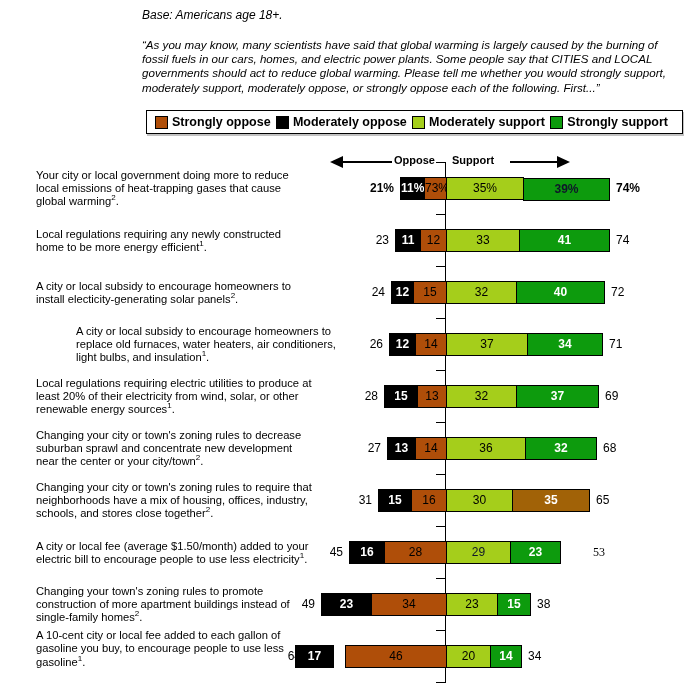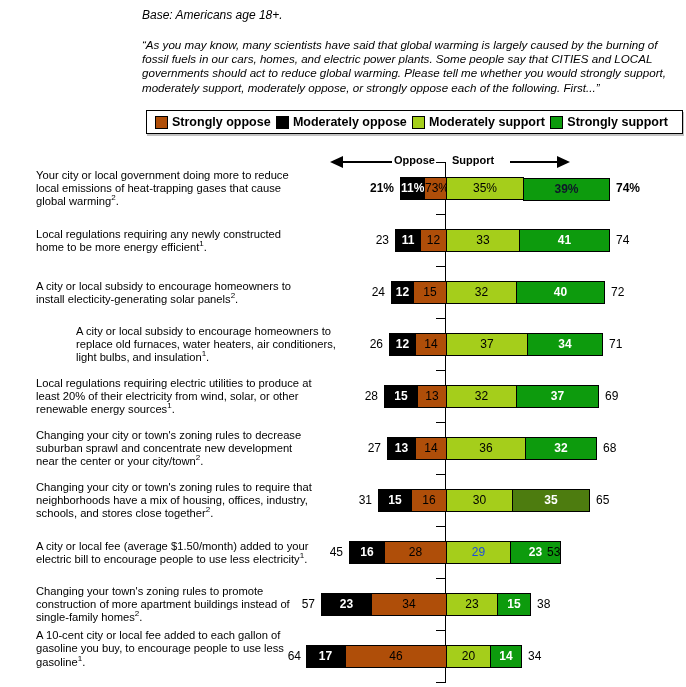--- a/index.html
+++ b/index.html
@@ -113,37 +113,37 @@
       <div class="seg bold" style="left: 387px; top: 437px; width: 29px; height: 23px; background: rgb(0, 0, 0); color: rgb(255, 255, 255); line-height: 21px;">13</div>
       <div class="seg" style="left: 415px; top: 437px; width: 32px; height: 23px; background: rgb(175, 78, 9); color: rgb(0, 0, 0); line-height: 21px;">14</div>
       <div class="seg" style="left: 446px; top: 437px; width: 80px; height: 23px; background: rgb(165, 206, 27); color: rgb(0, 0, 0); line-height: 21px;">36</div>
       <div class="seg bold" style="left: 525px; top: 437px; width: 72px; height: 23px; background: rgb(13, 155, 13); color: rgb(255, 255, 255); line-height: 21px;">32</div>
       <div class="total sup" style="left: 603px; top: 437px; line-height: 23px;">68</div>
       <div class="row-label" style="left: 36px; top: 500.5px; width: 276px;"><span>Changing your city or town's zoning rules to require that neighborhoods have a mix of housing, offices, industry, schools, and stores close together</span><sup>2</sup>.</div>
       <div class="total opp" style="left: 330px; top: 489px; width: 42px; line-height: 23px;">31</div>
       <div class="seg bold" style="left: 378px; top: 489px; width: 34px; height: 23px; background: rgb(0, 0, 0); color: rgb(255, 255, 255); line-height: 21px;">15</div>
       <div class="seg" style="left: 411px; top: 489px; width: 36px; height: 23px; background: rgb(175, 78, 9); color: rgb(0, 0, 0); line-height: 21px;">16</div>
       <div class="seg" style="left: 446px; top: 489px; width: 67px; height: 23px; background: rgb(165, 206, 27); color: rgb(0, 0, 0); line-height: 21px;">30</div>
-      <div class="seg bold" style="left: 512px; top: 489px; width: 78px; height: 23px; background: #4d7c0f; color: rgb(255, 255, 255); line-height: 21px;">35</div>
+      <div class="seg bold" style="left: 512px; top: 489px; width: 78px; height: 23px; background: #a16207; color: rgb(255, 255, 255); line-height: 21px;">35</div>
       <div class="total sup" style="left: 596px; top: 489px; line-height: 23px;">65</div>
       <div class="row-label" style="left: 36px; top: 552.5px; width: 276px;"><span>A city or local fee (average $1.50/month) added to your electric bill to encourage people to use less electricity</span><sup>1</sup>.</div>
       <div class="total opp" style="left: 301px; top: 541px; width: 42px; line-height: 23px;">45</div>
       <div class="seg bold" style="left: 349px; top: 541px; width: 36px; height: 23px; background: rgb(0, 0, 0); color: rgb(255, 255, 255); line-height: 21px;">16</div>
       <div class="seg" style="left: 384px; top: 541px; width: 63px; height: 23px; background: rgb(175, 78, 9); color: rgb(0, 0, 0); line-height: 21px;">28</div>
-      <div class="seg" style="left: 446px; top: 541px; width: 65px; height: 23px; background: rgb(165, 206, 27); color: #1d4ed8; line-height: 21px;">29</div>
+      <div class="seg" style="left: 446px; top: 541px; width: 65px; height: 23px; background: rgb(165, 206, 27); color: #0f172a; line-height: 21px;">29</div>
       <div class="seg bold" style="left: 510px; top: 541px; width: 51px; height: 23px; background: rgb(13, 155, 13); color: rgb(255, 255, 255); line-height: 21px;">23</div>
-      <div class="total sup" style="left: 547px; top: 541px; line-height: 23px;">53</div>
+      <div class="total sup" style="left: 593px; top: 541px; line-height: 23px; font-family: Liberation Serif, serif;">53</div>
       <div class="row-label" style="left: 36px; top: 604.5px; width: 276px;"><span>Changing your town's zoning rules to promote construction of more apartment buildings instead of single-family homes</span><sup>2</sup>.</div>
-      <div class="total opp" style="left: 273px; top: 593px; width: 42px; line-height: 23px;">57</div>
+      <div class="total opp" style="left: 273px; top: 593px; width: 42px; line-height: 23px;">49</div>
       <div class="seg bold" style="left: 321px; top: 593px; width: 51px; height: 23px; background: rgb(0, 0, 0); color: rgb(255, 255, 255); line-height: 21px;">23</div>
       <div class="seg" style="left: 371px; top: 593px; width: 76px; height: 23px; background: rgb(175, 78, 9); color: rgb(0, 0, 0); line-height: 21px;">34</div>
       <div class="seg" style="left: 446px; top: 593px; width: 52px; height: 23px; background: rgb(165, 206, 27); color: rgb(0, 0, 0); line-height: 21px;">23</div>
       <div class="seg bold" style="left: 497px; top: 593px; width: 34px; height: 23px; background: rgb(13, 155, 13); color: rgb(255, 255, 255); line-height: 21px;">15</div>
       <div class="total sup" style="left: 537px; top: 593px; line-height: 23px; text-align: center;">38</div>
       <div class="row-label" style="left: 36px; top: 649px; width: 276px;"><span>A 10-cent city or local fee added to each gallon of gasoline you buy, to encourage people to use less gasoline</span><sup>1</sup>.</div>
       <div class="total opp" style="left: 259px; top: 645px; width: 42px; line-height: 23px;">64</div>
-      <div class="seg bold" style="left: 306px; top: 645px; width: 39px; height: 23px; background: rgb(0, 0, 0); color: rgb(255, 255, 255); line-height: 21px;">17</div>
+      <div class="seg bold" style="left: 295px; top: 645px; width: 39px; height: 23px; background: rgb(0, 0, 0); color: rgb(255, 255, 255); line-height: 21px;">17</div>
       <div class="seg" style="left: 345px; top: 645px; width: 102px; height: 23px; background: rgb(175, 78, 9); color: rgb(0, 0, 0); line-height: 21px;">46</div>
       <div class="seg" style="left: 446px; top: 645px; width: 45px; height: 23px; background: rgb(165, 206, 27); color: rgb(0, 0, 0); line-height: 21px;">20</div>
       <div class="seg bold" style="left: 490px; top: 645px; width: 32px; height: 23px; background: rgb(13, 155, 13); color: rgb(255, 255, 255); line-height: 21px;">14</div>
       <div class="total sup" style="left: 528px; top: 645px; line-height: 23px;">34</div>
     </div>
 </div>
 
 </body></html>

